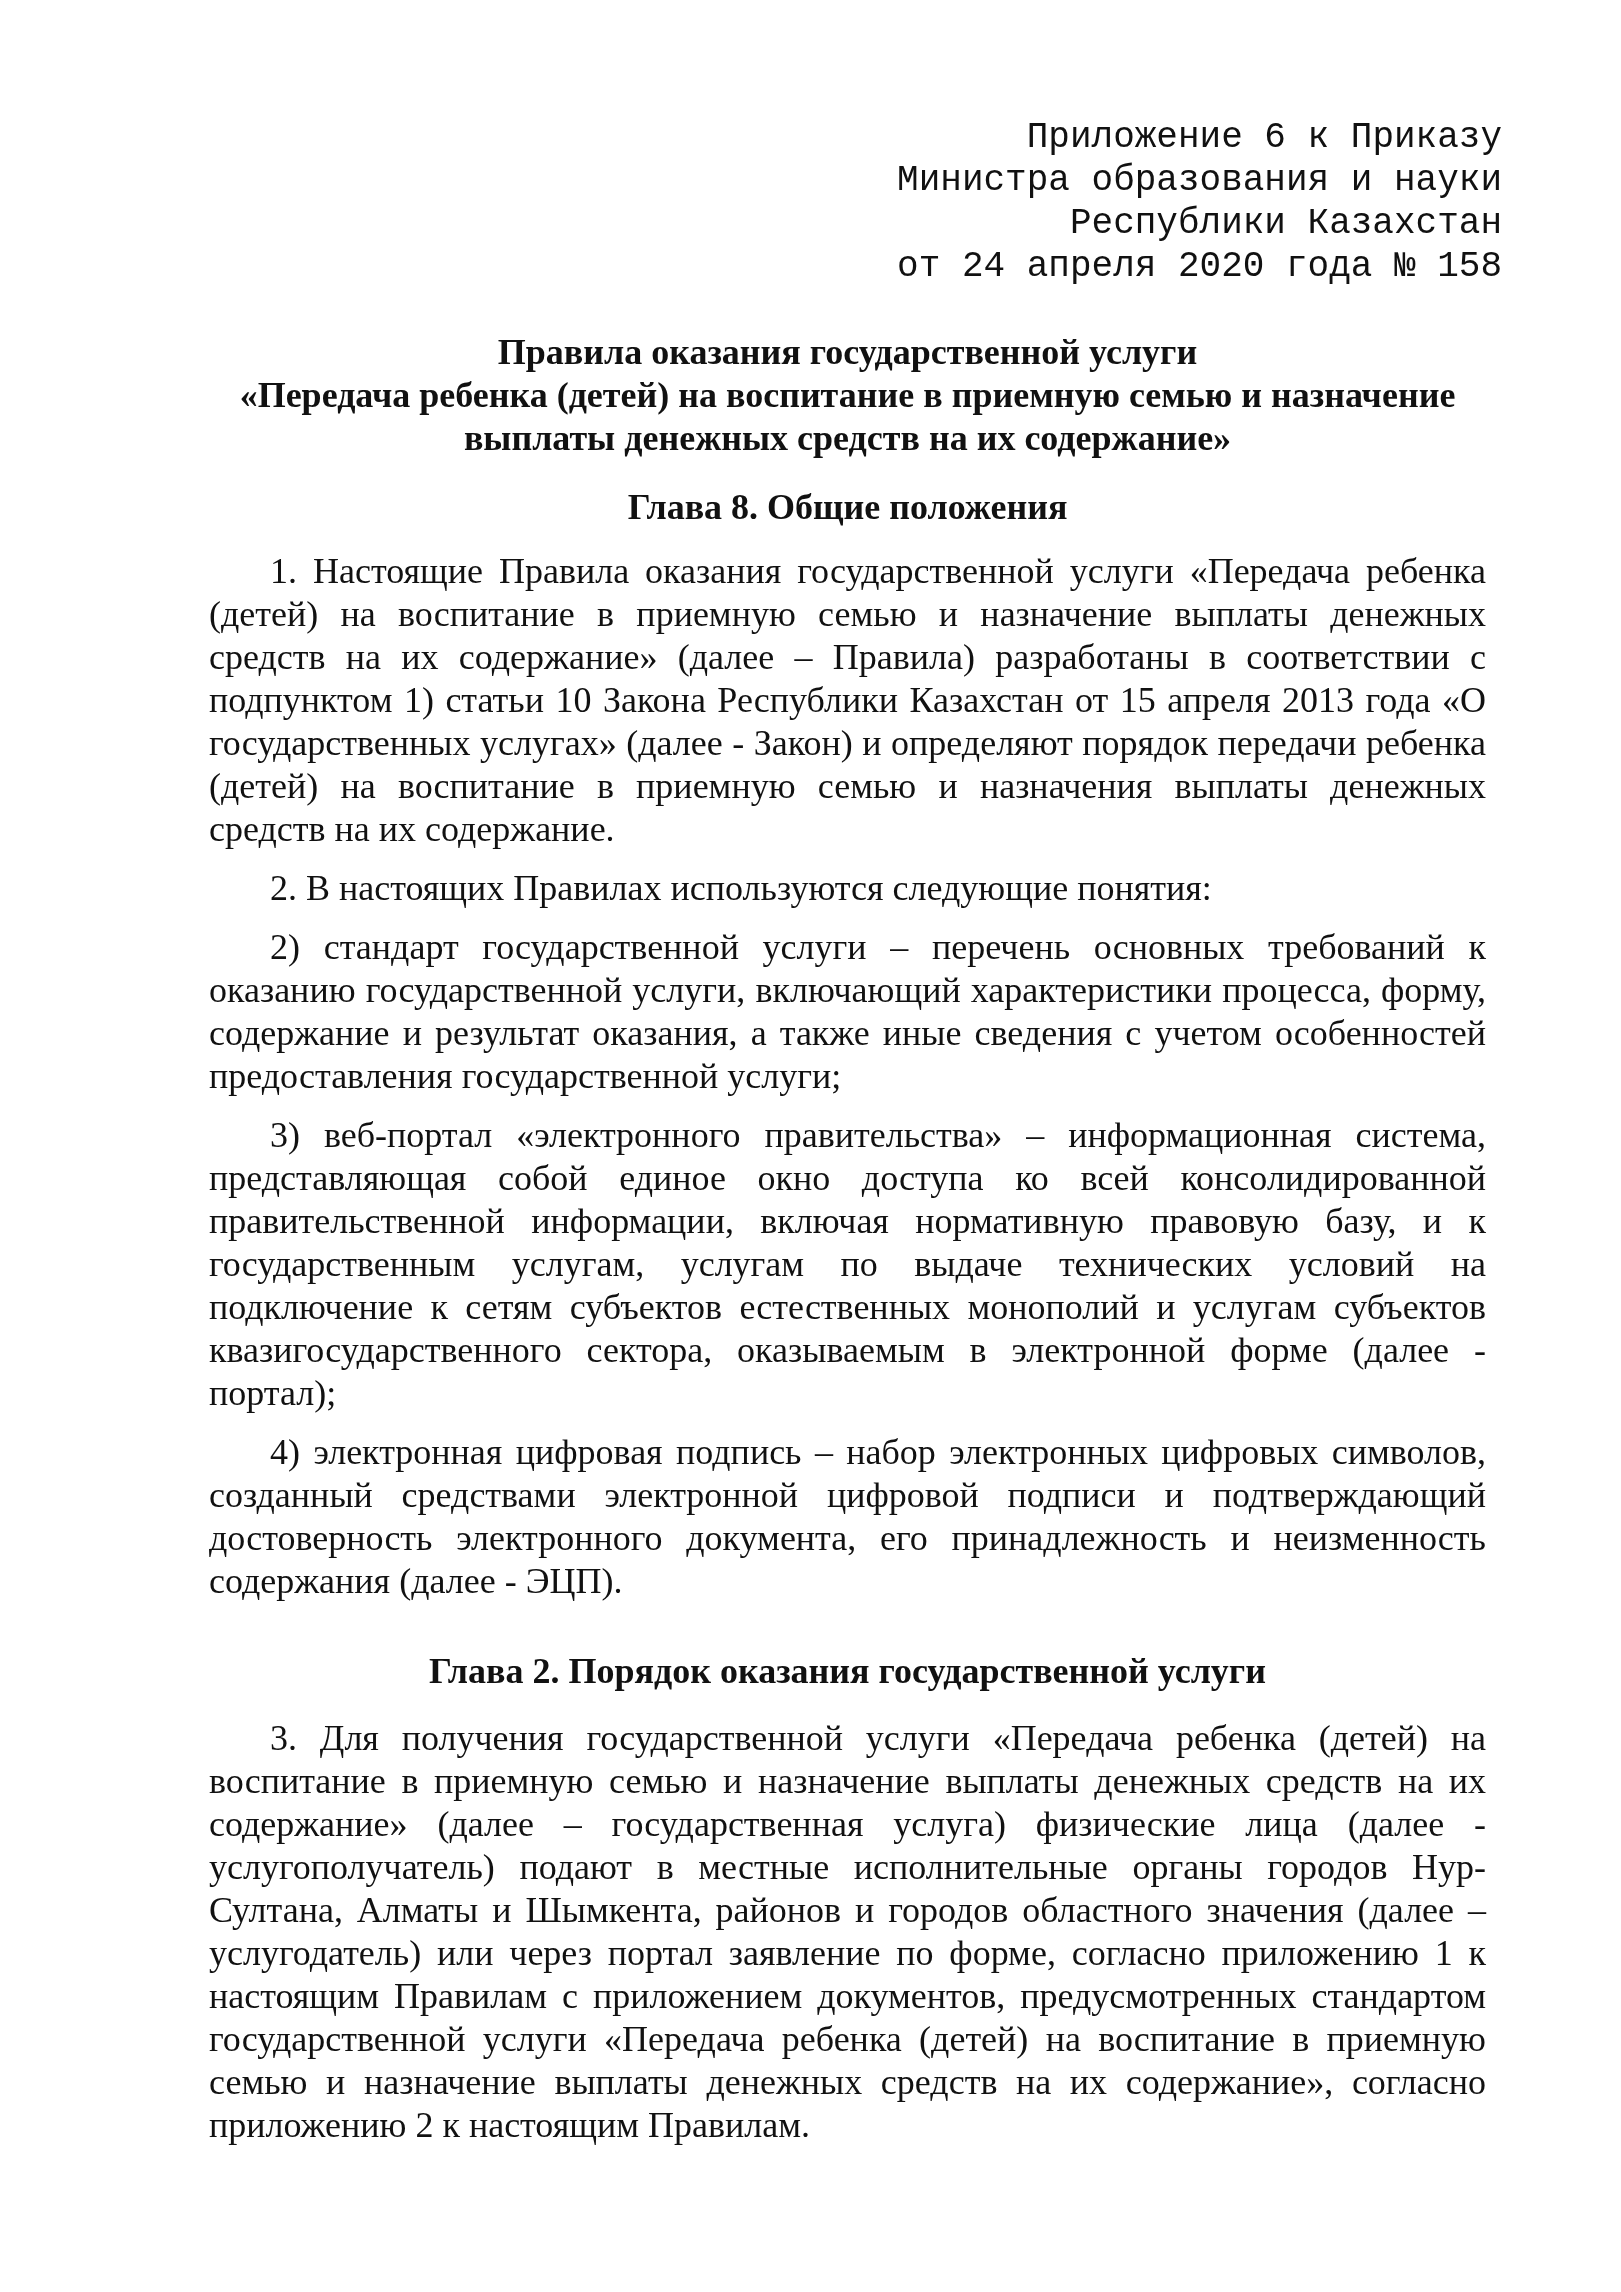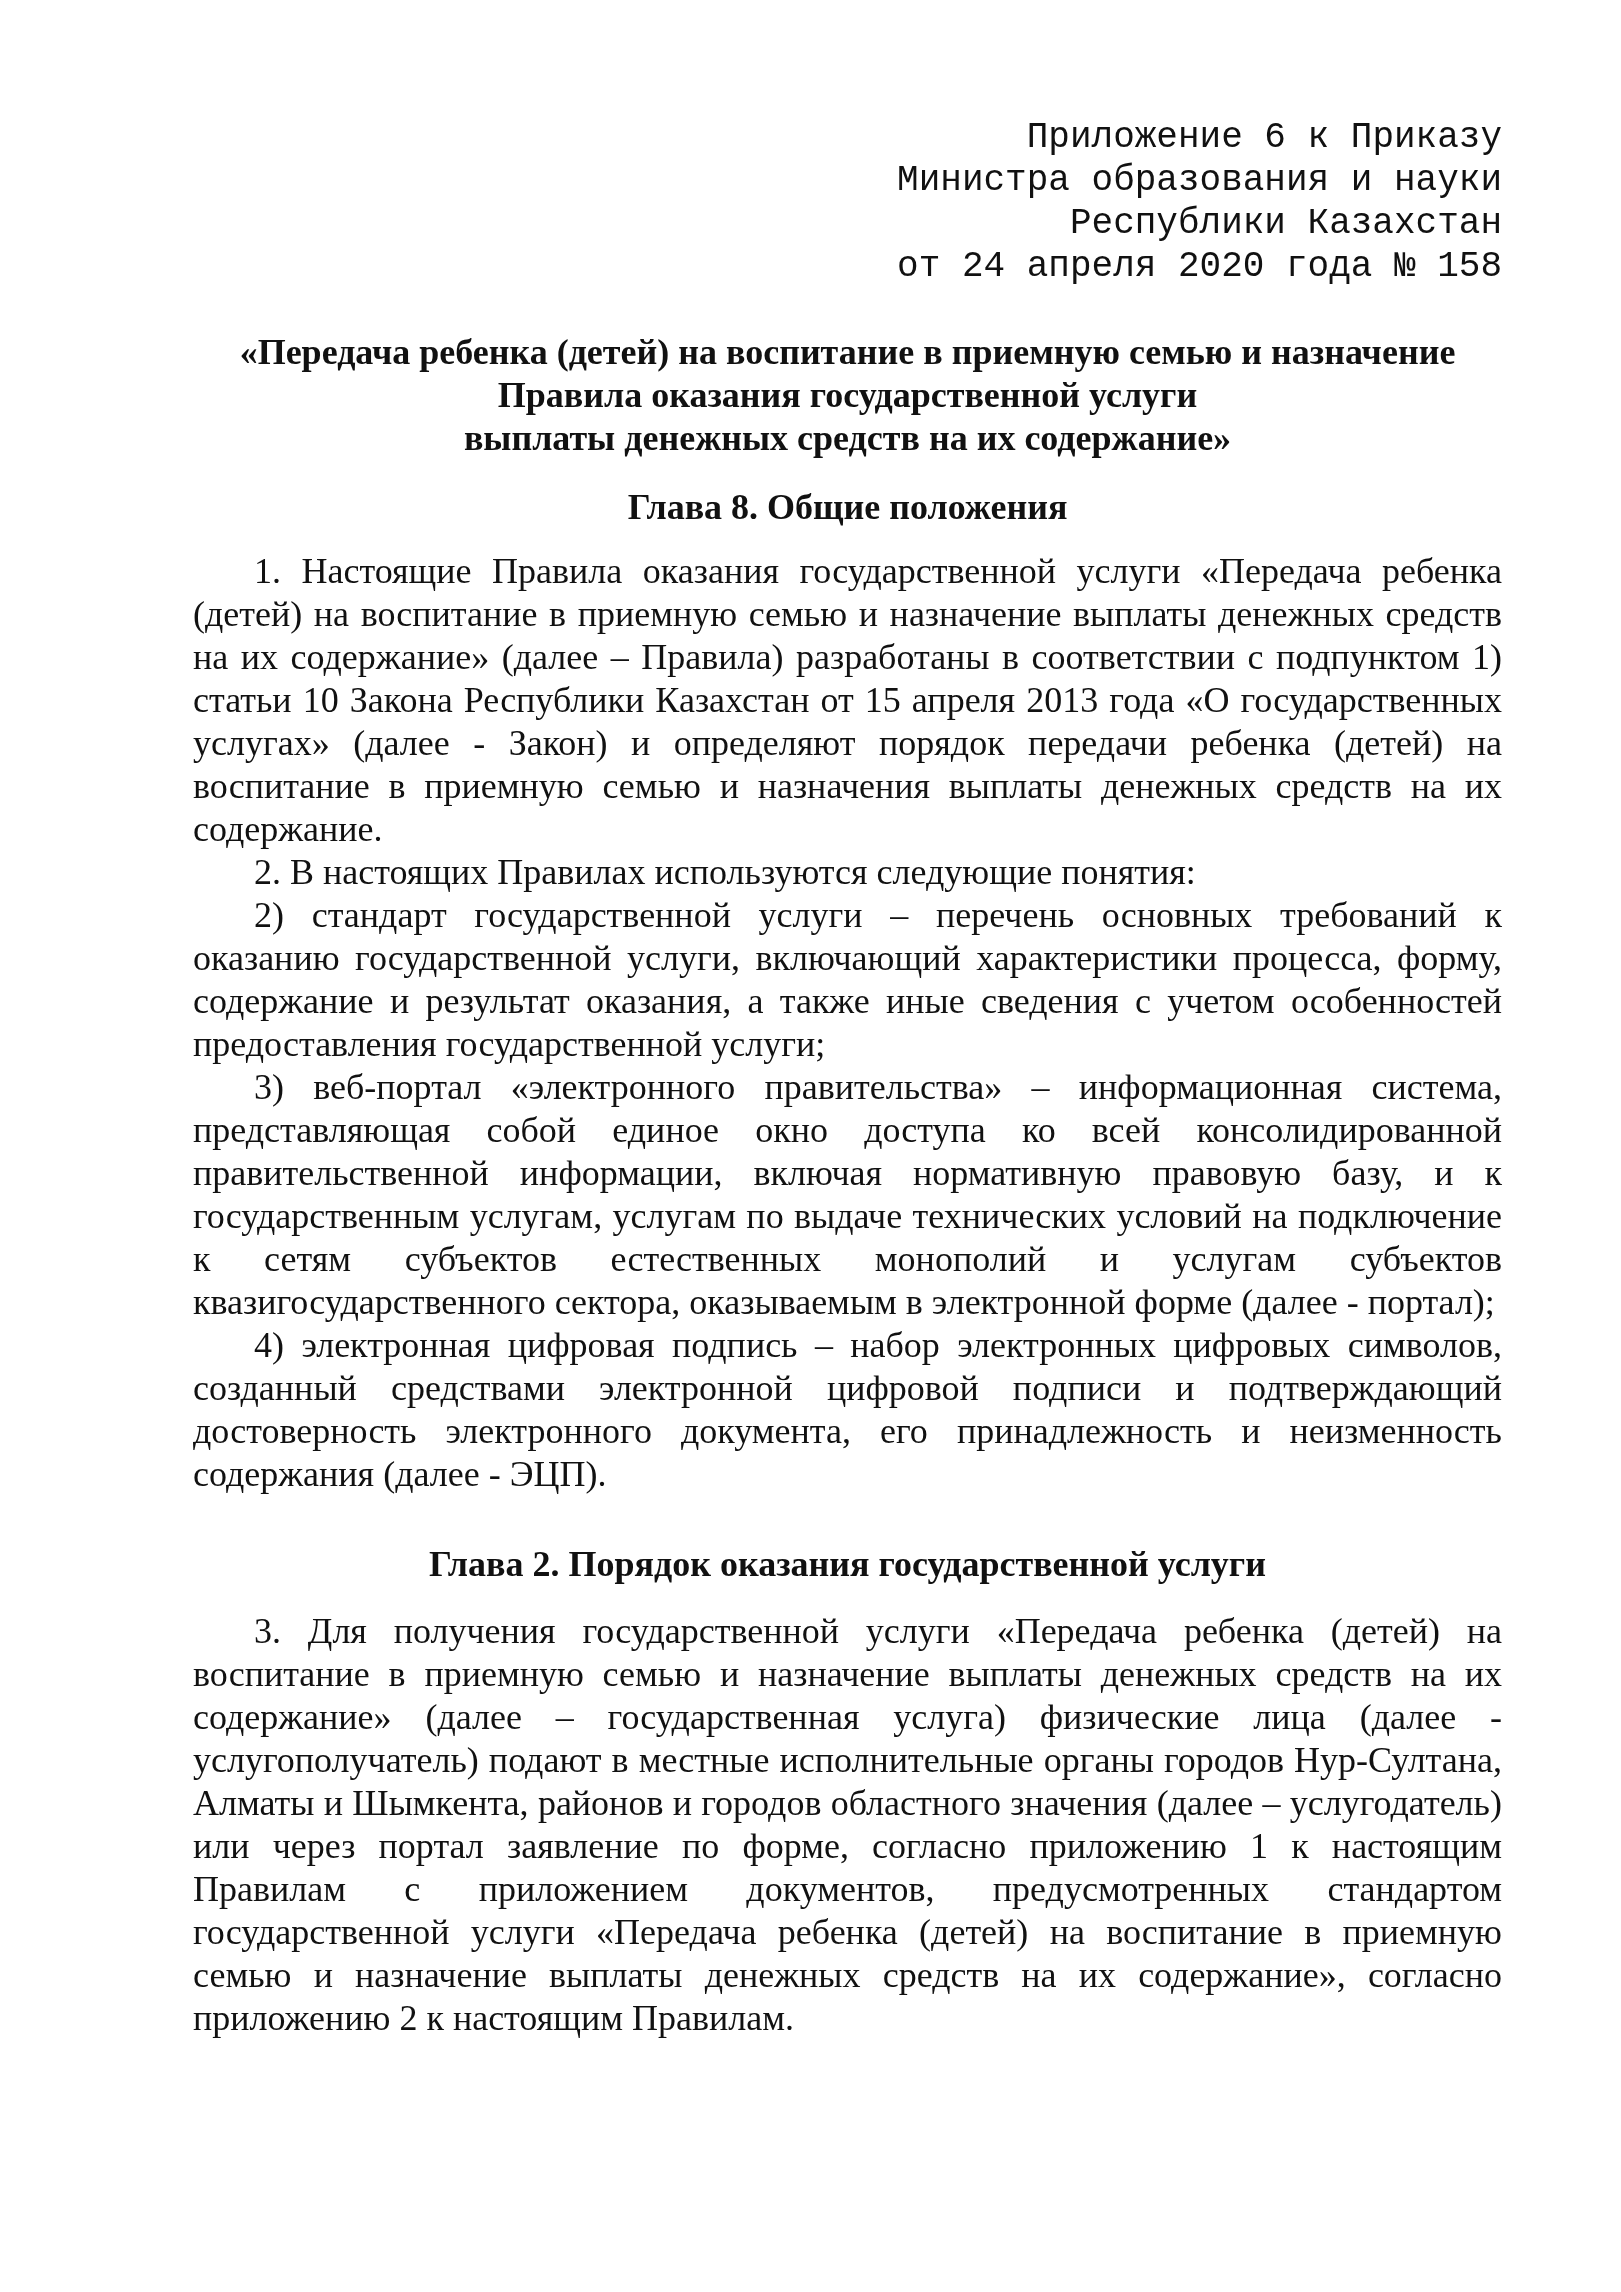--- a/index.html
+++ b/index.html
@@ -8,36 +8,36 @@
     position: absolute; left: 193px; top: 116px; width: 1309px;
     font-family: "Liberation Serif", "DejaVu Serif", serif;
     font-size: 36px; line-height: 43px; color: #111111;
   }
   .appendix { text-align: right; margin-bottom: 43px; }
   .appendix div { display: block; font-family: Liberation Mono, monospace; }
   .title { text-align: center; font-weight: bold; margin-bottom: 25.5px; }
   .title div { display: block; }
   .chapter { text-align: center; font-weight: bold; margin: 0 0 21.6px 0; }
   .chapter.ch2 { margin-top: 47px; margin-bottom: 23.5px; text-align: center; }
-  .para { text-align: justify; text-indent: 61px; margin: 0; }
+  .para { text-align: justify; text-indent: 61px; margin: 16px; }
 </style>
 </head>
 <body>
 
 <div class="page">
   <div class="appendix">
     <div>Приложение 6 к Приказу</div>
     <div>Министра образования и науки</div>
     <div>Республики Казахстан</div>
     <div>от 24 апреля 2020 года № 158</div>
   </div>
 
   <div class="title">
+    <div>Правила оказания государственной услуги</div>
     <div>«Передача ребенка (детей) на воспитание в приемную семью и назначение</div>
-    <div>Правила оказания государственной услуги</div>
     <div>выплаты денежных средств на их содержание»</div>
   </div>
 
   <div class="chapter">Глава 8. Общие положения</div>
   <p class="para">1. Настоящие Правила оказания государственной услуги «Передача ребенка (детей) на воспитание в приемную семью и назначение выплаты денежных средств на их содержание» (далее – Правила) разработаны в соответствии с подпунктом 1) статьи 10 Закона Республики Казахстан от 15 апреля 2013 года «О государственных услугах» (далее - Закон) и определяют порядок передачи ребенка (детей) на воспитание в приемную семью и назначения выплаты денежных средств на их содержание.</p>
   <p class="para">2. В настоящих Правилах используются следующие понятия:</p>
   <p class="para">2) стандарт государственной услуги – перечень основных требований к оказанию государственной услуги, включающий характеристики процесса, форму, содержание и результат оказания, а также иные сведения с учетом особенностей предоставления государственной услуги;</p>
   <p class="para">3) веб-портал «электронного правительства» – информационная система, представляющая собой единое окно доступа ко всей консолидированной правительственной информации, включая нормативную правовую базу, и к государственным услугам, услугам по выдаче технических условий на подключение к сетям субъектов естественных монополий и услугам субъектов квазигосударственного сектора, оказываемым в электронной форме (далее - портал);</p>
   <p class="para">4) электронная цифровая подпись – набор электронных цифровых символов, созданный средствами электронной цифровой подписи и подтверждающий достоверность электронного документа, его принадлежность и неизменность содержания (далее - ЭЦП).</p>
 

